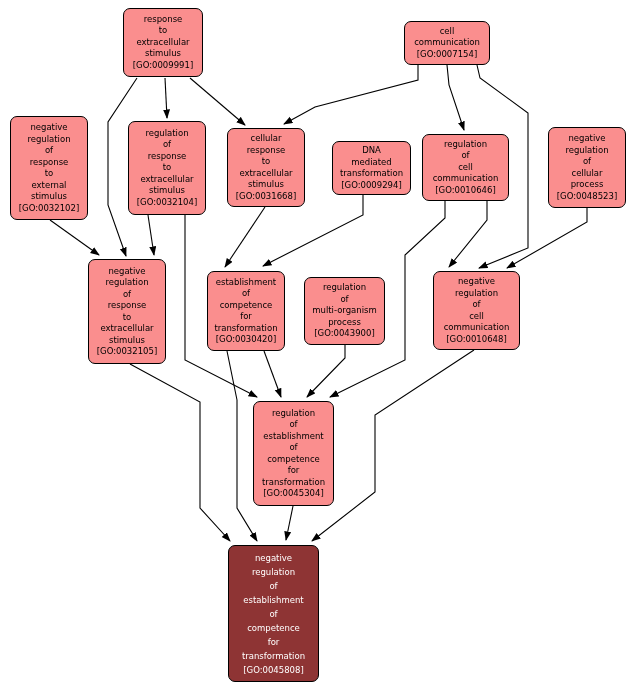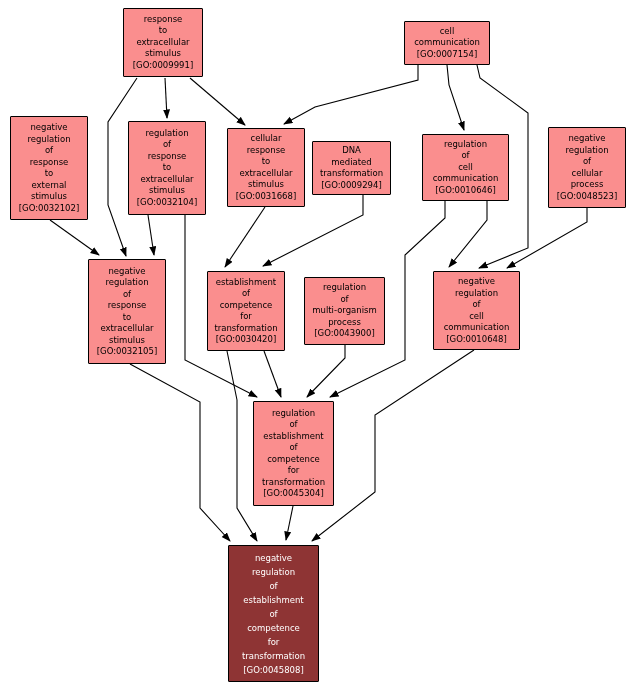--- a/index.html
+++ b/index.html
@@ -8,21 +8,21 @@
     width:637px;height:693px;
     background:#ffffff;
     font-family:"DejaVu Sans","Liberation Sans",sans-serif;
     overflow:hidden;
   }
   #edges{position:absolute;left:0;top:0;width:637px;height:693px;}
   .go-node{
     position:absolute;
     box-sizing:border-box;
     border:1.4px solid #000000;
-    border-radius:1px;
+    border-radius:7px;
     display:flex;align-items:center;justify-content:center;
     text-align:center;
     font-size:8.5px;
     line-height:11.5px;
     color:#000000;
     white-space:pre-line;
     cursor:pointer;
   }
   .go-node.dark{
     line-height:14px;
@@ -85,21 +85,21 @@
 to
 extracellular
 stimulus
 [GO:0032104]</span></div>
       <div class="go-node" style="left: 227px; top: 128px; width: 78px; height: 79px; background: rgb(250, 142, 142); color: rgb(0, 0, 0);"><span>cellular
 response
 to
 extracellular
 stimulus
 [GO:0031668]</span></div>
-      <div class="go-node" style="left: 312px; top: 141px; width: 79px; height: 54px; background: rgb(250, 142, 142); color: rgb(0, 0, 0);"><span>DNA
+      <div class="go-node" style="left: 332px; top: 141px; width: 79px; height: 54px; background: rgb(250, 142, 142); color: rgb(0, 0, 0);"><span>DNA
 mediated
 transformation
 [GO:0009294]</span></div>
       <div class="go-node" style="left: 422px; top: 134px; width: 87px; height: 67px; background: rgb(250, 142, 142); color: rgb(0, 0, 0);"><span>regulation
 of
 cell
 communication
 [GO:0010646]</span></div>
       <div class="go-node" style="left: 548px; top: 127px; width: 78px; height: 81px; background: rgb(250, 142, 142); color: rgb(0, 0, 0);"><span>negative
 regulation

